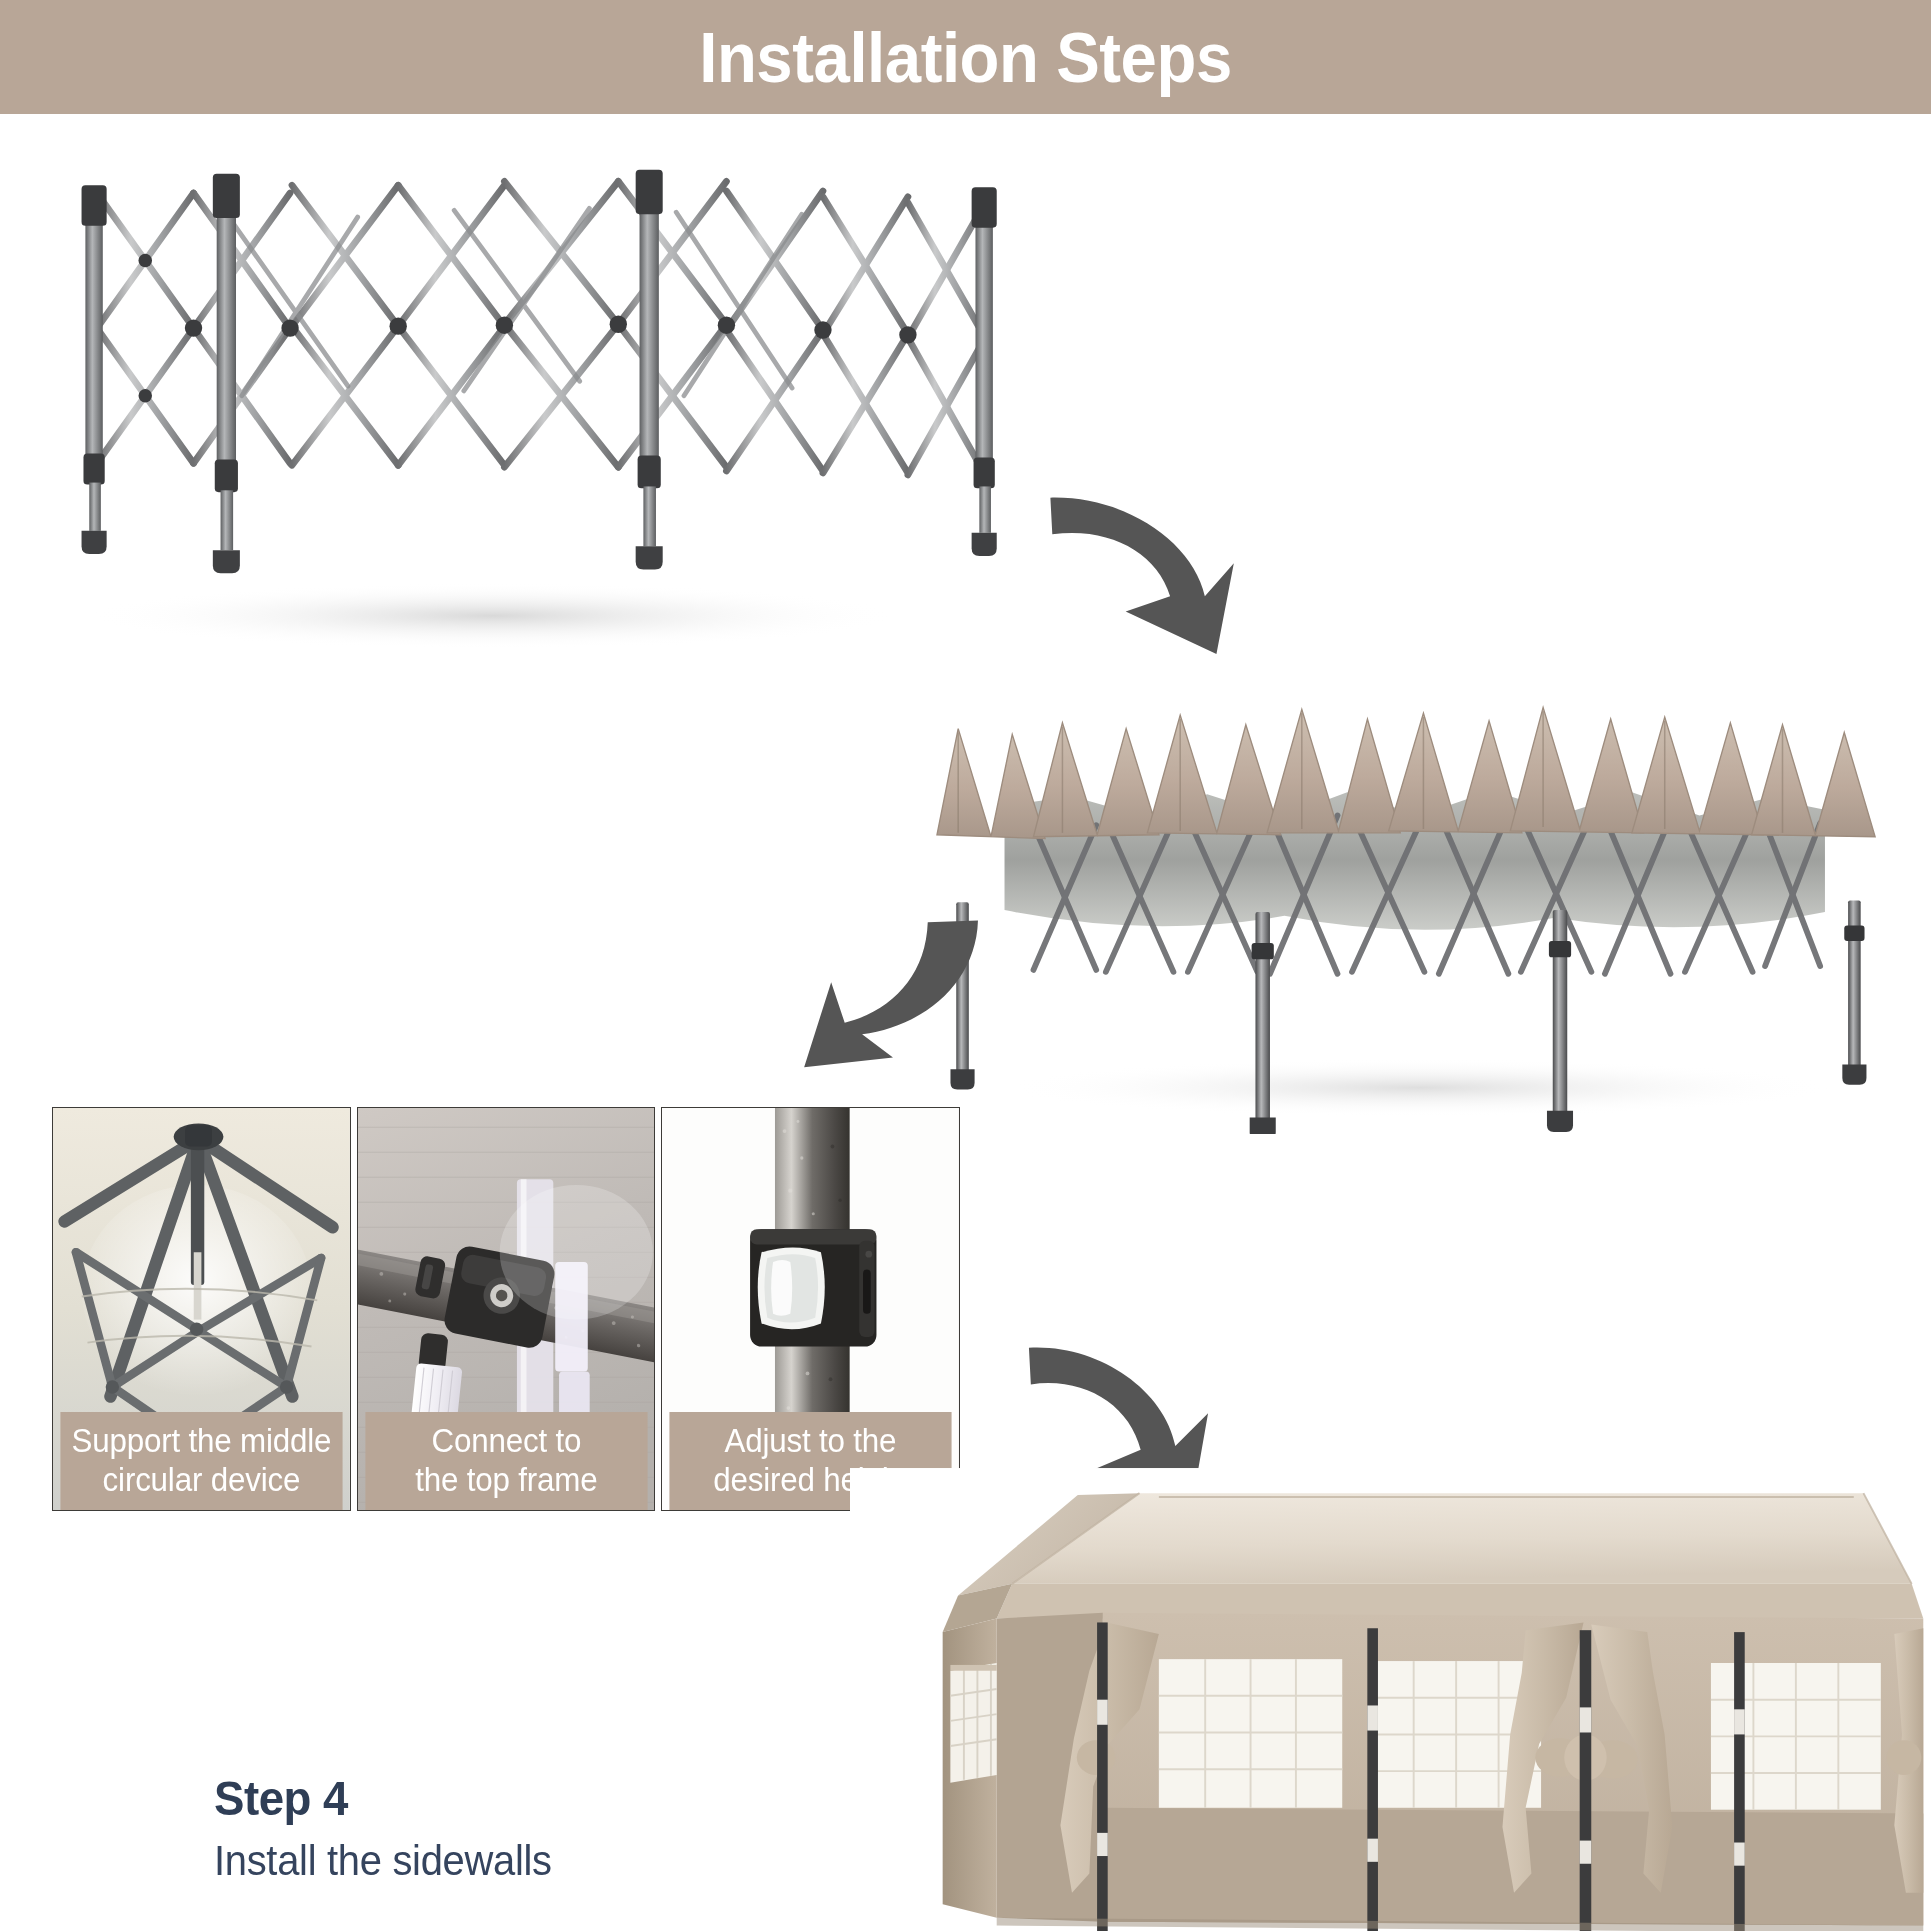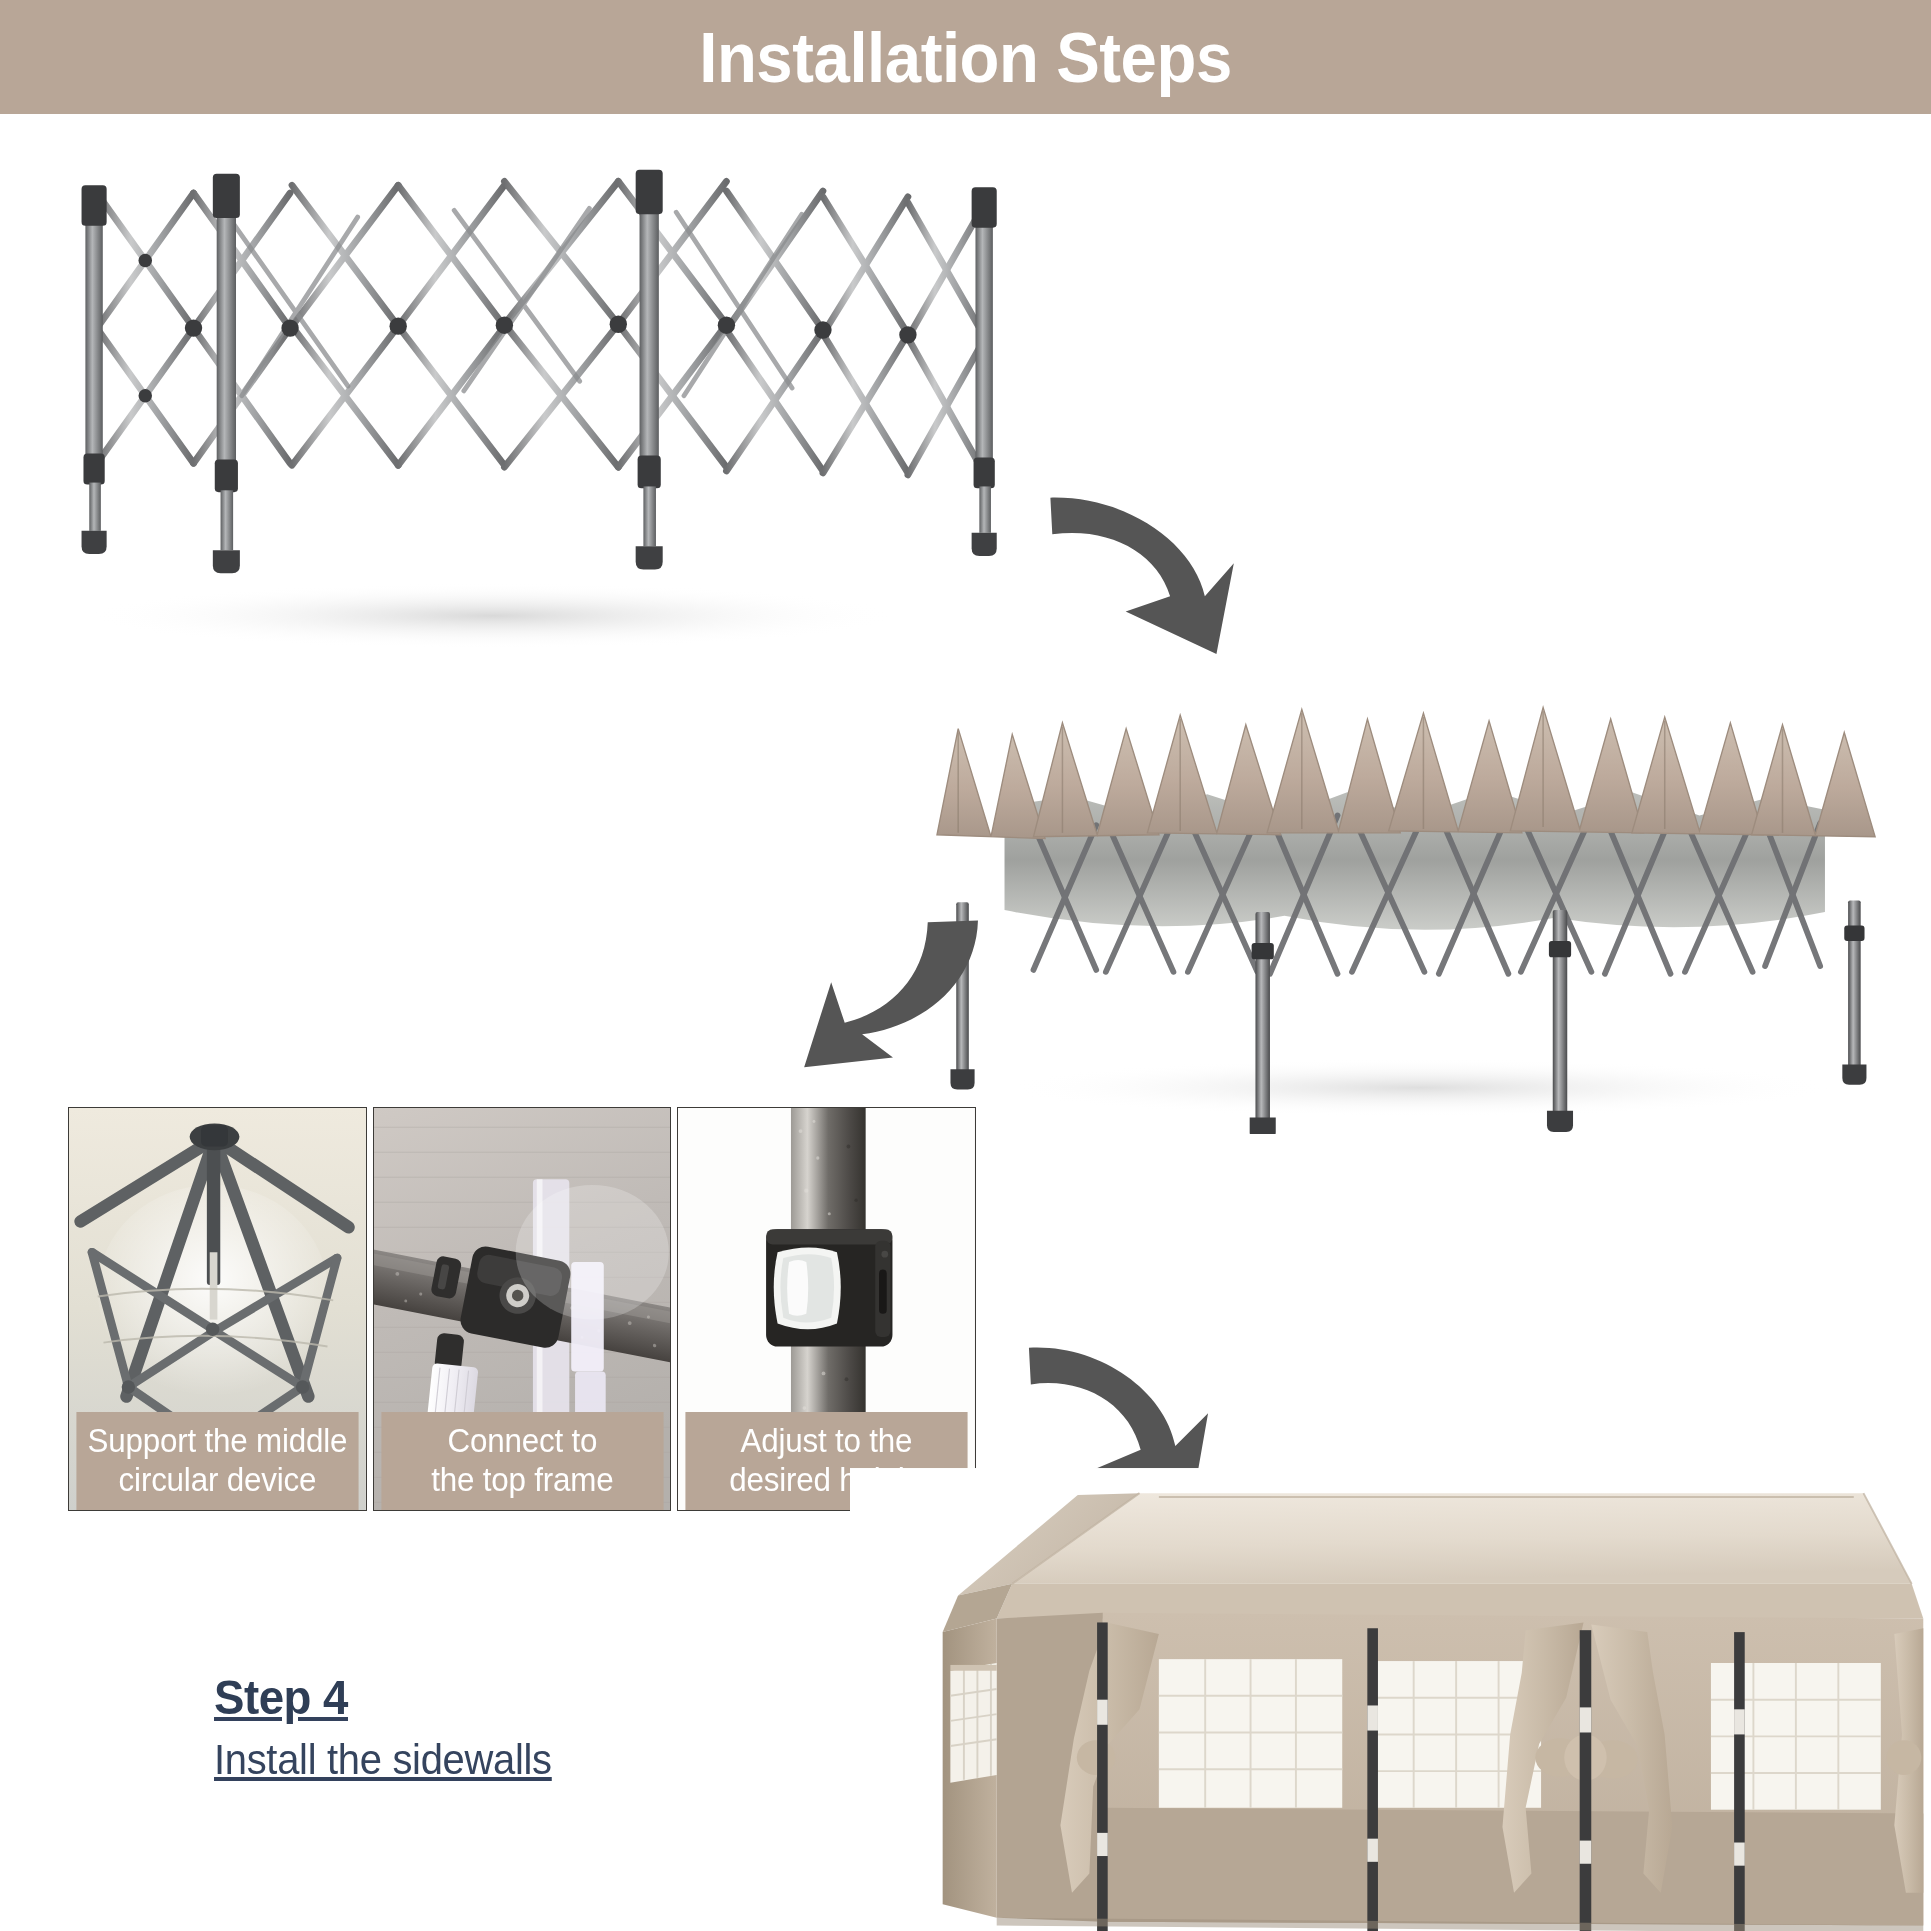--- a/index.html
+++ b/index.html
@@ -33,36 +33,36 @@
     transform:scaleX(0.95);transform-origin:left center;
   }
   .step-desc{
     font-size:42px;line-height:1.22;color:#35445e;
     letter-spacing:-0.3px;white-space:pre-line;
     transform:scaleX(0.95);transform-origin:left center;
   }
   #step1-block{left:1180px;top:278px;width:599px;}
   #step2-block{left:176px;top:768px;width:657px;}
   #step3-block{left:1180px;top:1224px;width:657px;}
-  #step4-block{left:214px;top:1673px;width:541px;text-decoration:underline;}
+  #step4-block{left:214px;top:1774px;width:541px;}
 
   
   .arrow{position:absolute;}
   #arrow1{left:1033px;top:488px;width:280px;height:169px;}
   #arrow2{left:748px;top:903px;width:261px;height:169px;}
   #arrow3{left:1019px;top:1342px;width:251px;height:183px;}
 
   
   #photo-step1{position:absolute;left:39px;top:164px;width:980px;height:502px;}
   #photo-step2{position:absolute;left:898px;top:690px;width:1019px;height:444px;}
   #photo-step4{position:absolute;left:850px;top:1468px;width:1081px;height:473px;}
 
   
   .tile-grid{
-    position:absolute;left:68px;top:1107px;
+    position:absolute;left:52px;top:1107px;
     width:908px;height:404px;
     display:flex;gap:5.8px;
   }
   .tile{
     position:relative;flex:1;height:404px;
     border:1.9px solid #3d3b38;box-sizing:border-box;
     overflow:hidden;background:#e9e7e3;
   }
   .tile-photo{position:absolute;left:0;top:0;width:100%;height:100%;}
   .tile-caption{

